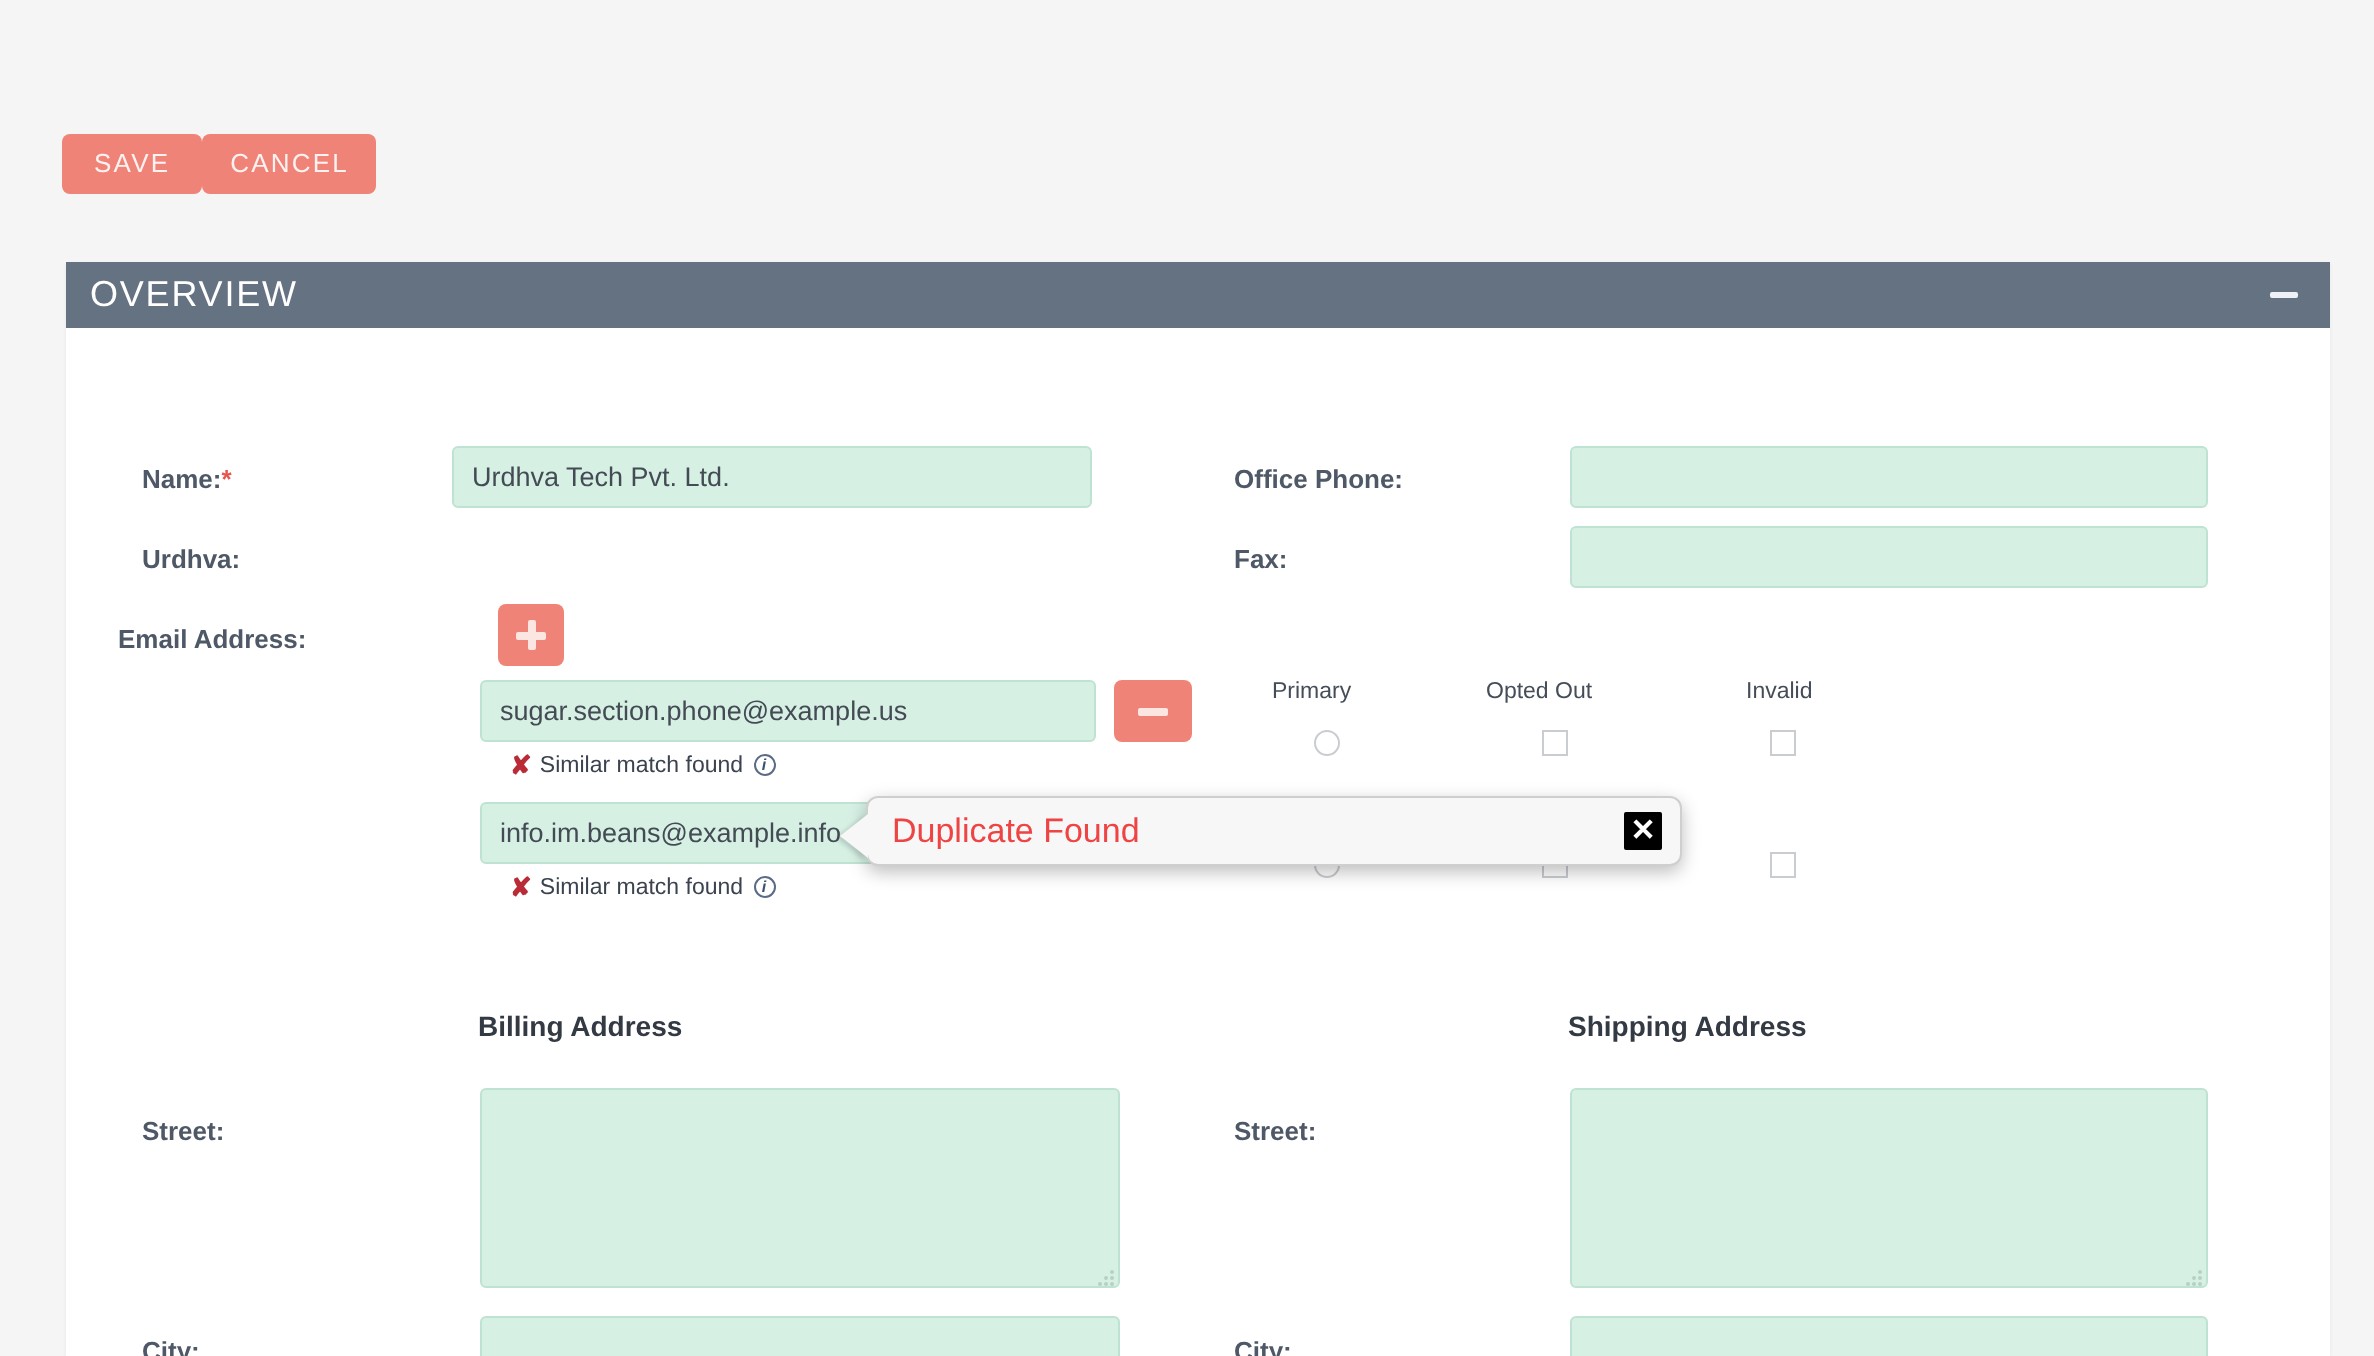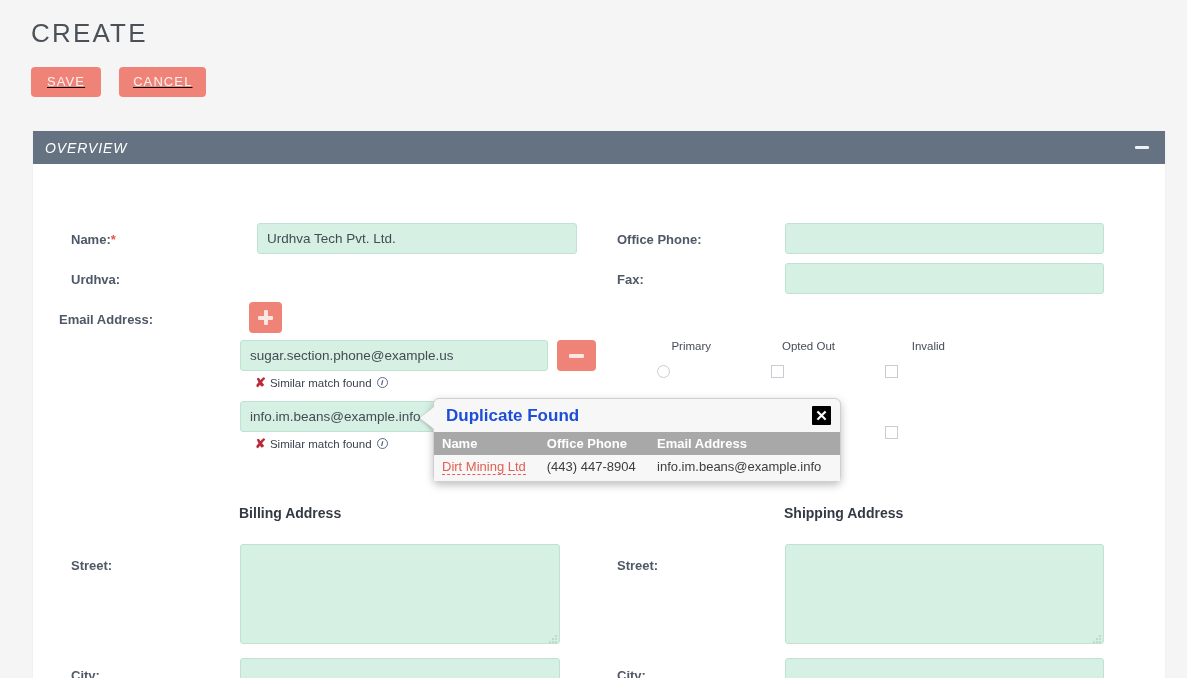--- a/index.html
+++ b/index.html
@@ -23,22 +23,21 @@
     font-size: 26px;
     letter-spacing: 2.2px;
     color: #4b5158;
     font-weight: 300;
     line-height: 34px;
   }
   .action-bar {
     position: absolute;
     left: 31px; top: 67px;
     display: flex;
-    gap: 18px;
-    text-decoration: underline;
+    gap: 0;
   }
   .btn {
     background: #f08377;
     color: #fdf2f0;
     border: none;
     border-radius: 4px;
     font-size: 13px;
     letter-spacing: 1.1px;
     padding: 0 16px;
     height: 30px;
@@ -60,23 +59,22 @@
   .panel-header {
     height: 33px;
     background: #647282;
     display: flex;
     align-items: center;
     justify-content: space-between;
     padding: 0 14px 0 12px;
   }
   .panel-header-title {
     color: #ffffff;
-    font-size: 14px;
+    font-size: 18px;
     letter-spacing: 0.9px;
-    font-style: italic;
   }
   .collapse-btn {
     width: 18px; height: 18px;
     display: flex; align-items: center; justify-content: center;
     cursor: pointer;
   }
   .collapse-btn .bar {
     display: block;
     width: 14px; height: 3px;
     background: #eef2f6;
@@ -167,21 +165,21 @@
     margin-left: 3px;
     cursor: pointer;
     line-height: 1;
   }
 
   
   .opt-head {
     position: absolute;
     font-size: 11.5px;
     color: #454d59;
-    text-align: right;
+    text-align: left;
   }
   .radio-ctl {
     position: absolute;
     width: 13px; height: 13px;
     border: 1px solid #c9ccd1;
     border-radius: 50%;
     background: #fff;
     cursor: pointer;
   }
   .check-ctl {
@@ -229,23 +227,23 @@
     position: absolute;
     left: -14px; top: 8px;
     width: 0; height: 0;
     border-top: 11px solid transparent;
     border-bottom: 11px solid transparent;
     border-right: 14px solid #f7f7f7;
     filter: drop-shadow(-2px 1px 1px rgba(0,0,0,0.14));
   }
   .popup-title {
     font-size: 17px;
-    color: #1d4ed8;
+    color: #ef4444;
     padding: 7px 28px 6px 12px;
-    font-weight: bold;
+    font-weight: normal;
   }
   .popup-close {
     position: absolute;
     right: 9px; top: 7px;
     width: 19px; height: 19px;
     background: #000;
     color: #fff;
     display: flex;
     align-items: center;
     justify-content: center;
@@ -280,40 +278,39 @@
     border-bottom: 1px dashed #e06055;
     text-decoration: none;
     cursor: pointer;
   }
 </style>
 </head>
 <body>
 
 <div id="root">
 
-  <div class="page-title">CREATE</div>
 
   <div class="action-bar">
     <button class="btn">SAVE</button>
     <button class="btn btn-cancel">CANCEL</button>
   </div>
 
   <div class="panel">
 
     <div class="panel-header">
       <span class="panel-header-title">OVERVIEW</span>
       <span class="collapse-btn">
         <span class="bar"></span>
       </span>
     </div>
 
     <div class="panel-body">
 
       <div class="field-label" style="left:26px; top:68px;"><span>Name:</span><span class="req">*</span></div>
-      <input class="inp" style="left: 224px; top: 59px; width: 320px; height: 31px;" value="Urdhva Tech Pvt. Ltd.">
+      <input class="inp" style="left: 193px; top: 59px; width: 320px; height: 31px;" value="Urdhva Tech Pvt. Ltd.">
 
       <div class="field-label" style="left:26px; top:108px;">Urdhva:</div>
 
       <div class="field-label" style="left:14px; top:148px;text-align:right;">Email Address:</div>
 
       <button class="sq-btn" style="left:216px; top:138px; width:33px; height:31px;">
         <span class="glyph-h"></span>
         <span class="glyph-v"></span>
       </button>
 
@@ -386,33 +383,15 @@
       <div class="field-label" style="left:572px; top:504px;">City:</div>
       <input class="inp" style="left: 752px; top: 494px; width: 319px; height: 31px;" value="">
 
     </div>
   </div>
 
   <div class="popup">
     <span class="popup-arrow"></span>
     <div class="popup-title">Duplicate Found</div>
     <div class="popup-close">✕</div>
-    <table class="dup-table">
-      <thead>
-        <tr>
-          <th>Name</th>
-          <th>Office Phone</th>
-          <th>Email Address</th>
-        </tr>
-      </thead>
-      <tbody>
-        <tr>
-          <td>
-            <a class="dup-link">Dirt Mining Ltd</a>
-          </td>
-          <td>(443) 447-8904</td>
-          <td>info.im.beans@example.info</td>
-        </tr>
-      </tbody>
-    </table>
   </div>
 
 </div>
 
 </body></html>

